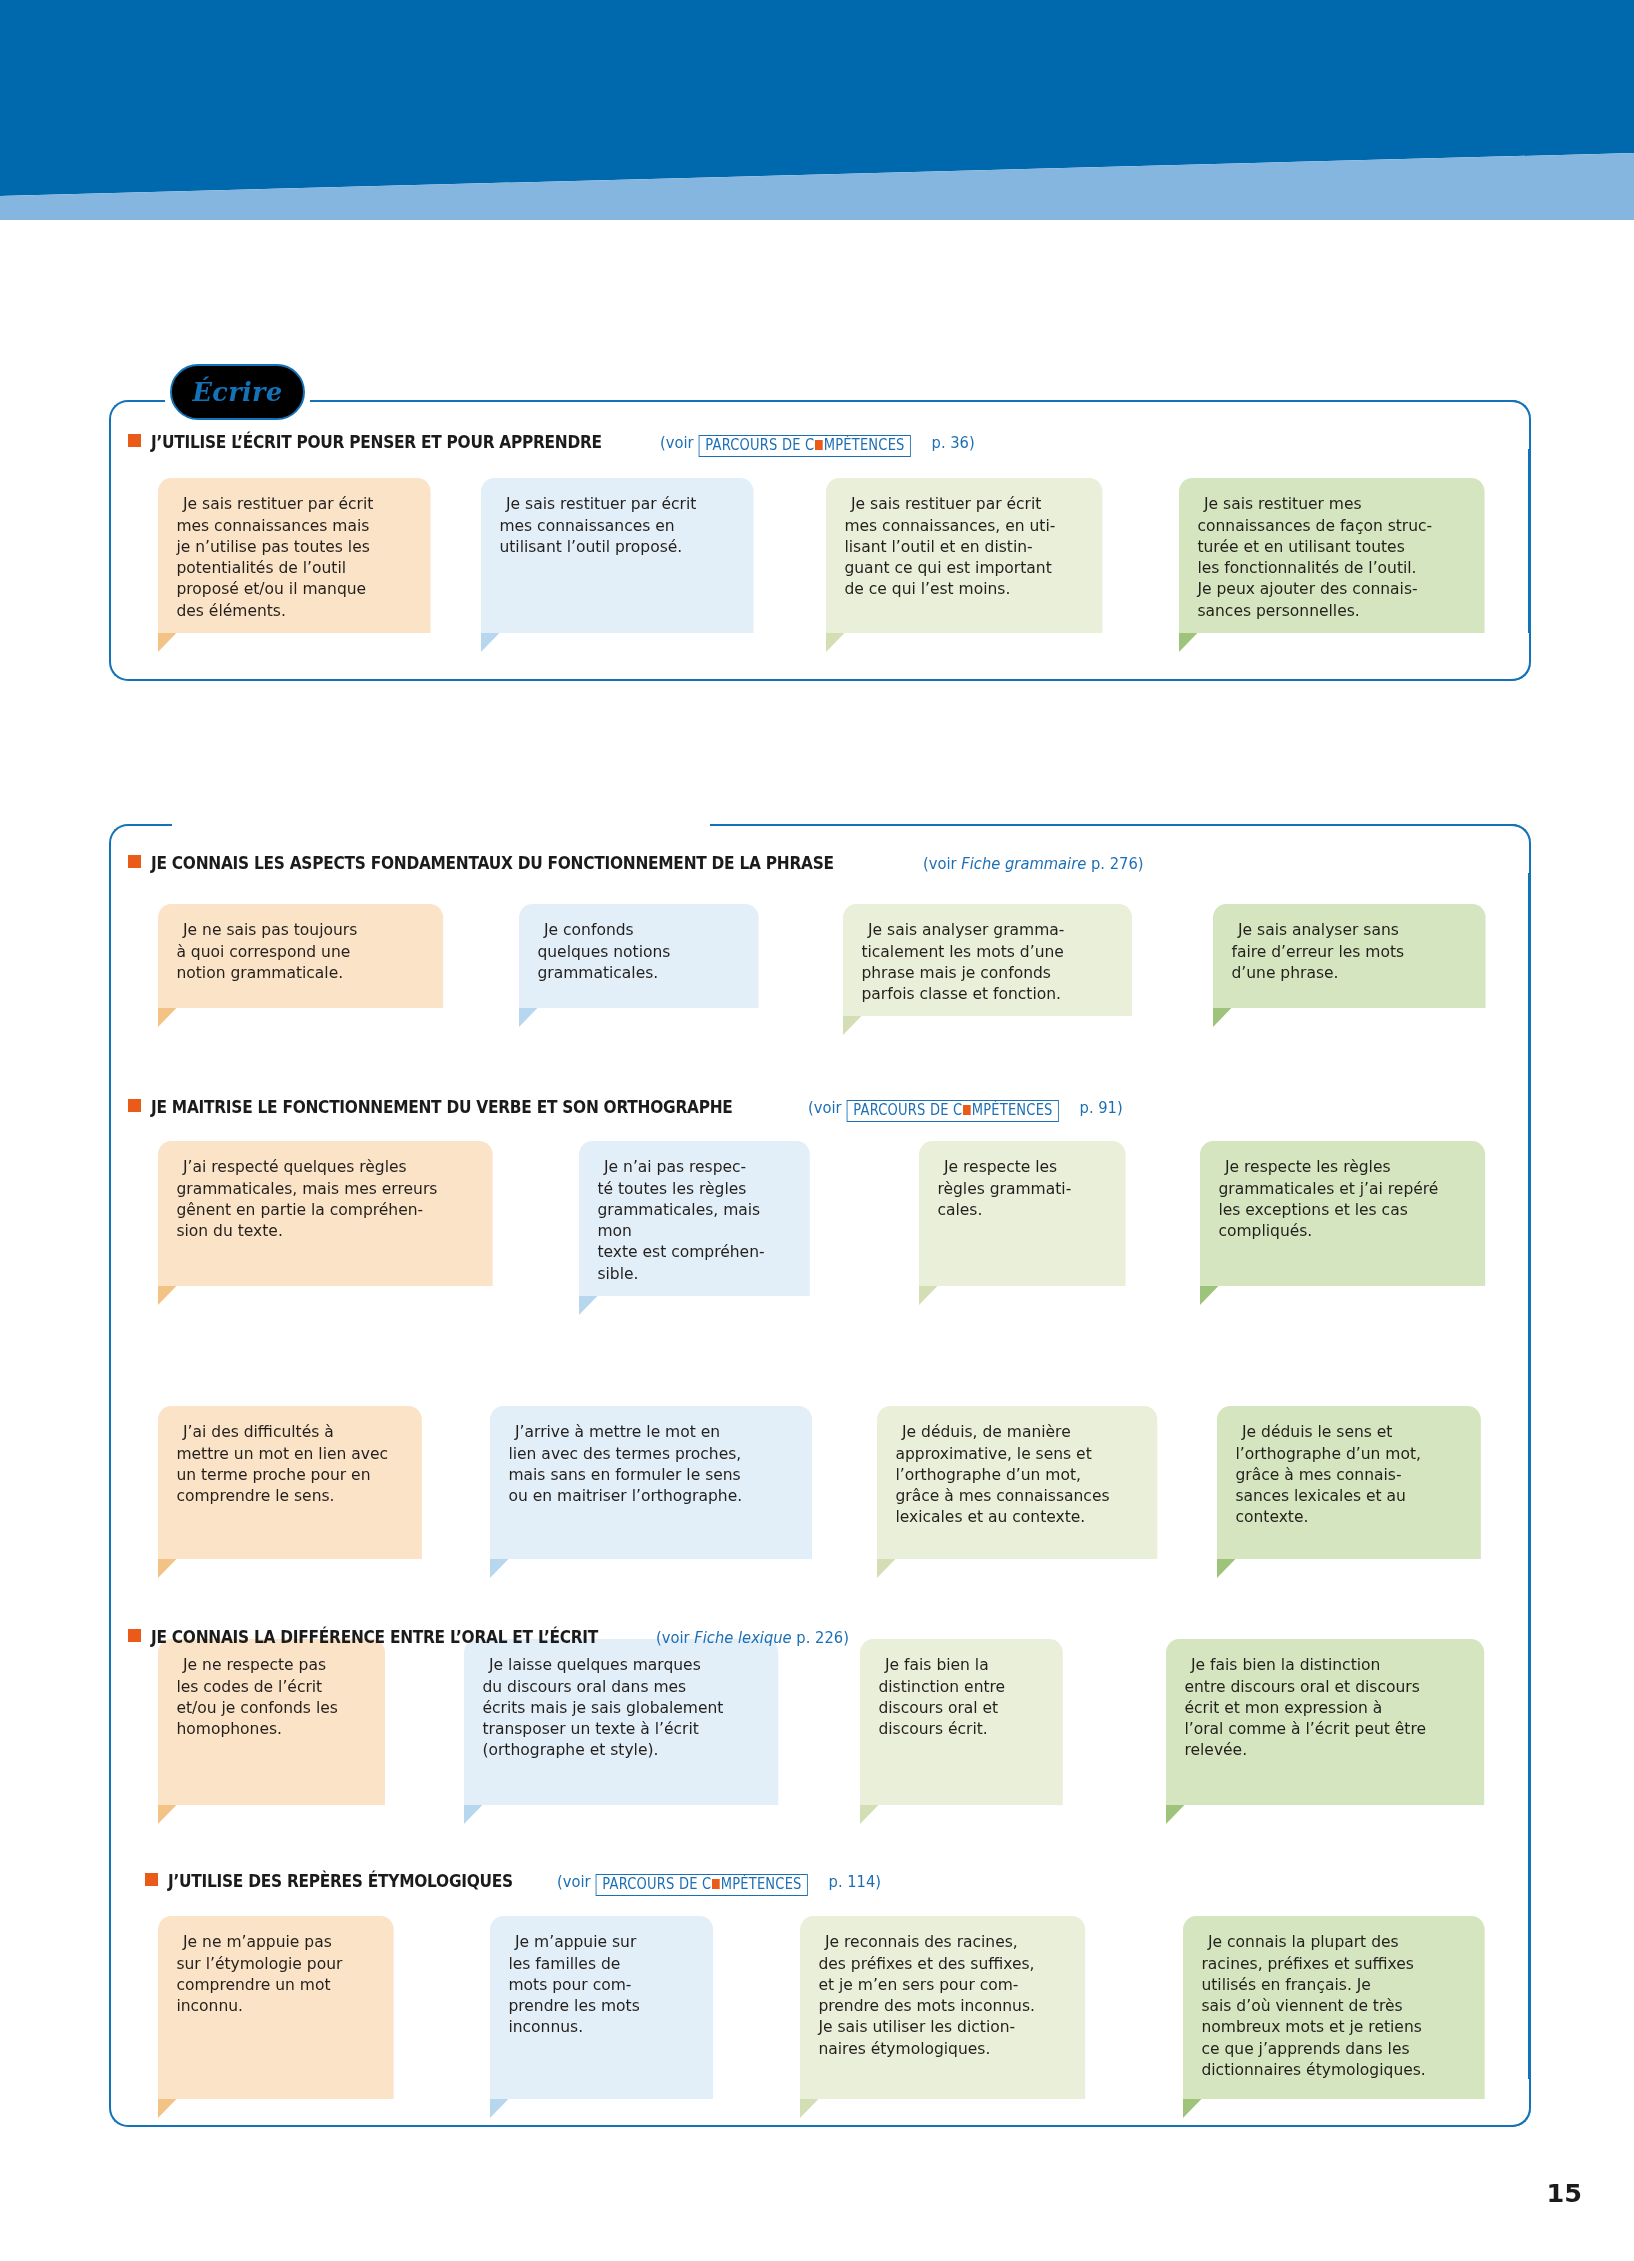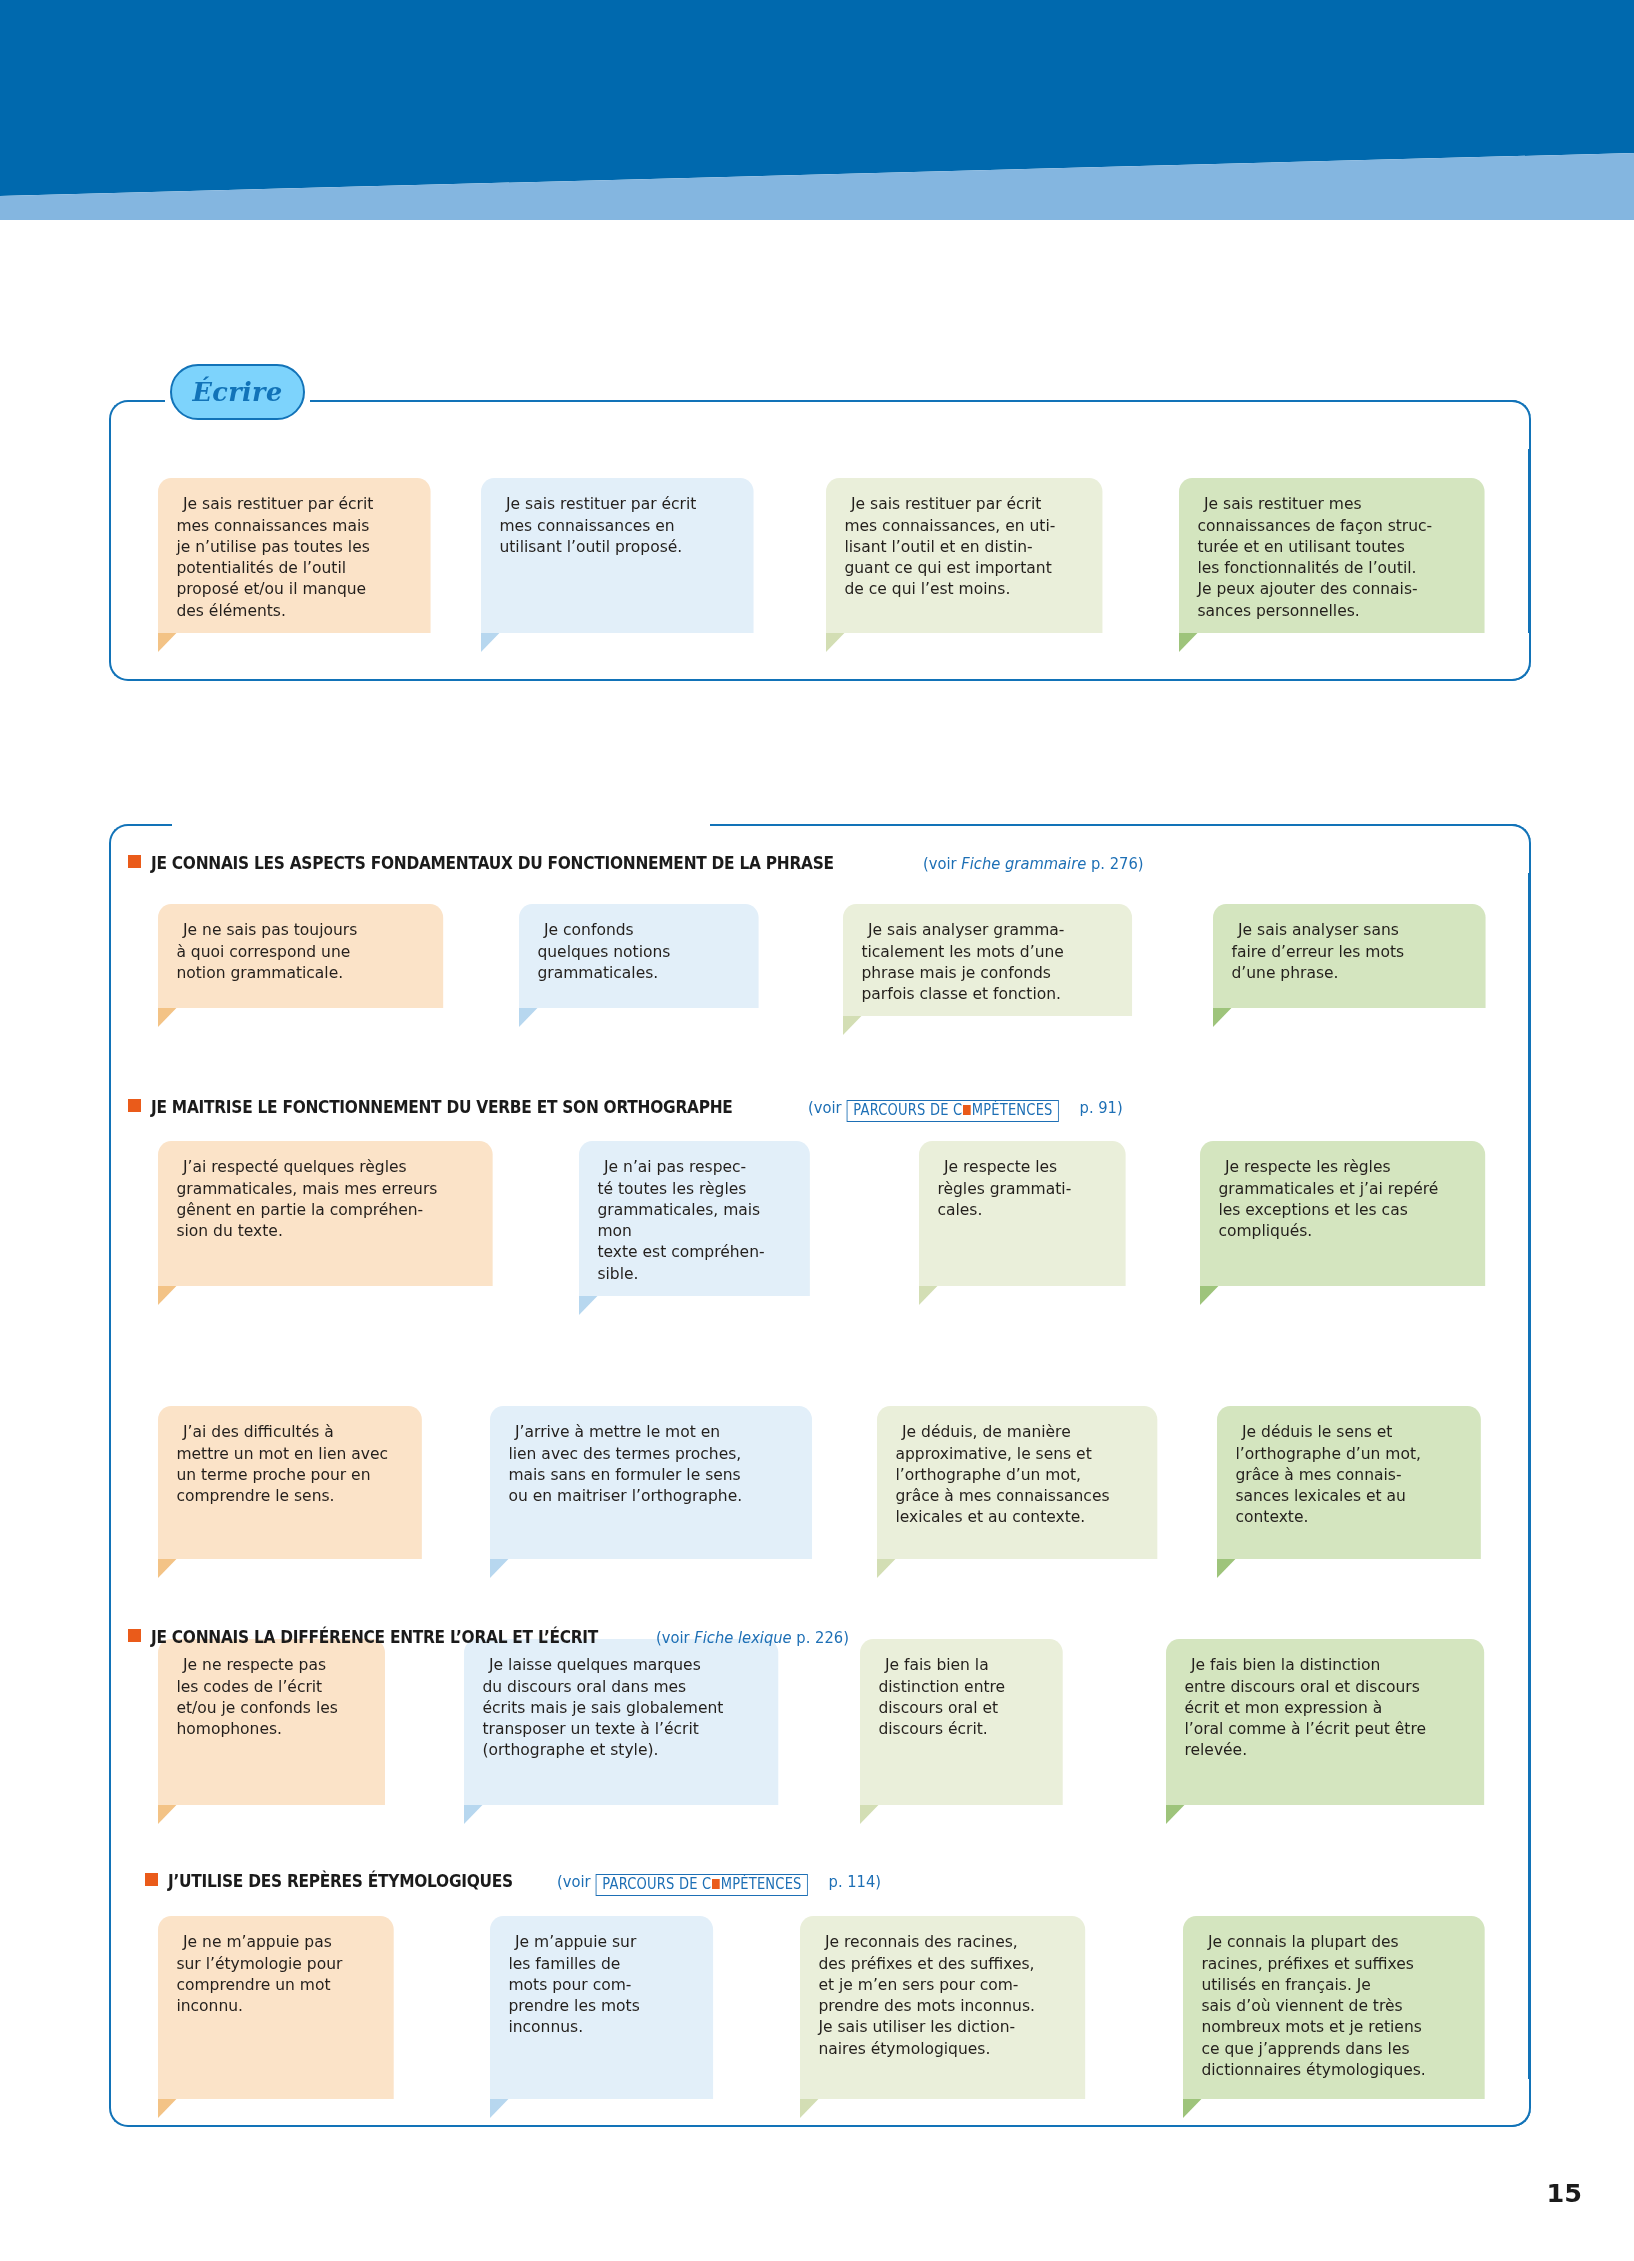--- a/index.html
+++ b/index.html
@@ -41,21 +41,21 @@
   .bracket-gap {
     position:absolute;
     background:#ffffff;
     height:6.8px;
   }
 
   .pill {
     position:absolute;
     border:2.6px solid #1273b8;
     border-radius:29px;
-    background:#7dd3fc;
+    background:#000000;
     display:flex;
     align-items:center;
     justify-content:center;
     padding:0 22px;
     z-index:4;
   }
   .pill-label {
     font-family:"DejaVu Serif", serif;
     font-style:italic;
     font-weight:700;
@@ -168,20 +168,25 @@
 
 <div class="page" id="page-root">
     <div class="bracket" style="left: 109px; top: 400px; width: 1422px; height: 281px; border-right: none;"></div>
     <div class="bracket" style="left: 1480px; top: 400px; width: 51px; height: 51px; border-left: none; border-bottom: none; border-radius: 0px 19px 0px 0px;"></div>
     <div class="bracket" style="left: 1480px; top: 630px; width: 51px; height: 51px; border-left: none; border-top: none; border-radius: 0px 0px 19px;"></div>
     <div class="bracket" style="left: 1528px; top: 449px; width: 2.6px; height: 184px; border: none; background: rgb(18, 115, 184); border-radius: 0px;"></div>
     <div class="bracket-gap" style="left: 165px; top: 397px; width: 145px; height: 10.2px; z-index: 3; position: absolute;"></div>
     <div class="pill" style="left: 170px; top: 364px; width: 135px; height: 56px;">
       <span class="pill-label" style="font-size: 25.5px;">Écrire</span>
     </div>
+    <div class="comp-title" style="position: absolute; left: 128px; top: 432px; z-index: 5;">
+      <span class="sq-orange"></span>
+      <span class="comp-title-text">J’UTILISE L’ÉCRIT POUR PENSER ET POUR APPRENDRE</span>
+      <span class="ref" style="margin-left: -3.4px;"> (voir <span class="badge">PARCOURS DE C<span class="o-sq"></span>MPÉTENCES</span> p. 36)</span>
+    </div>
     <div class="card c-peach" style="left: 158px; top: 478px; width: 281px; min-height: 155px; z-index: 2;">
       <p>Je sais restituer par écrit
 mes connaissances mais
 je n’utilise pas toutes les
 potentialités de l’outil
 proposé et/ou il manque
 des éléments.</p>
     </div>
     <div class="card c-blue" style="left: 481px; top: 478px; width: 281px; min-height: 155px; z-index: 2;">
       <p>Je sais restituer par écrit

